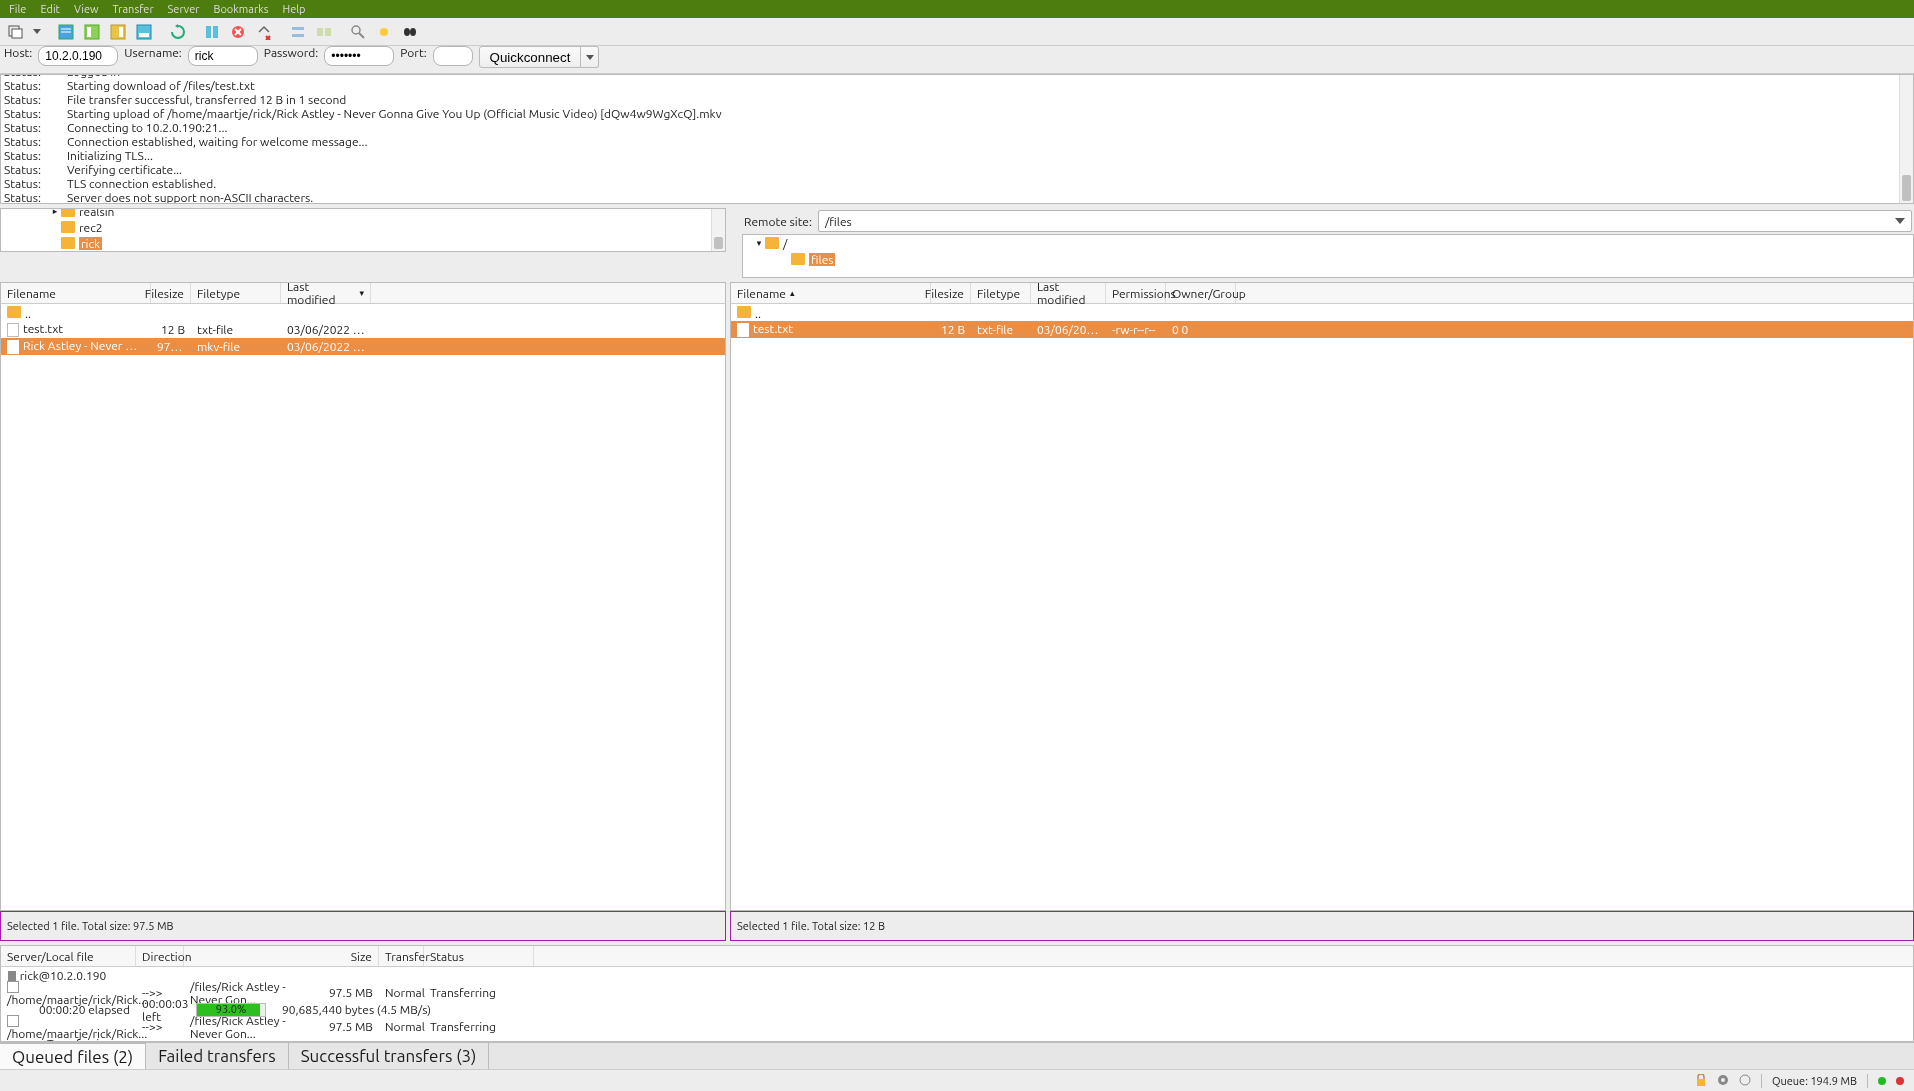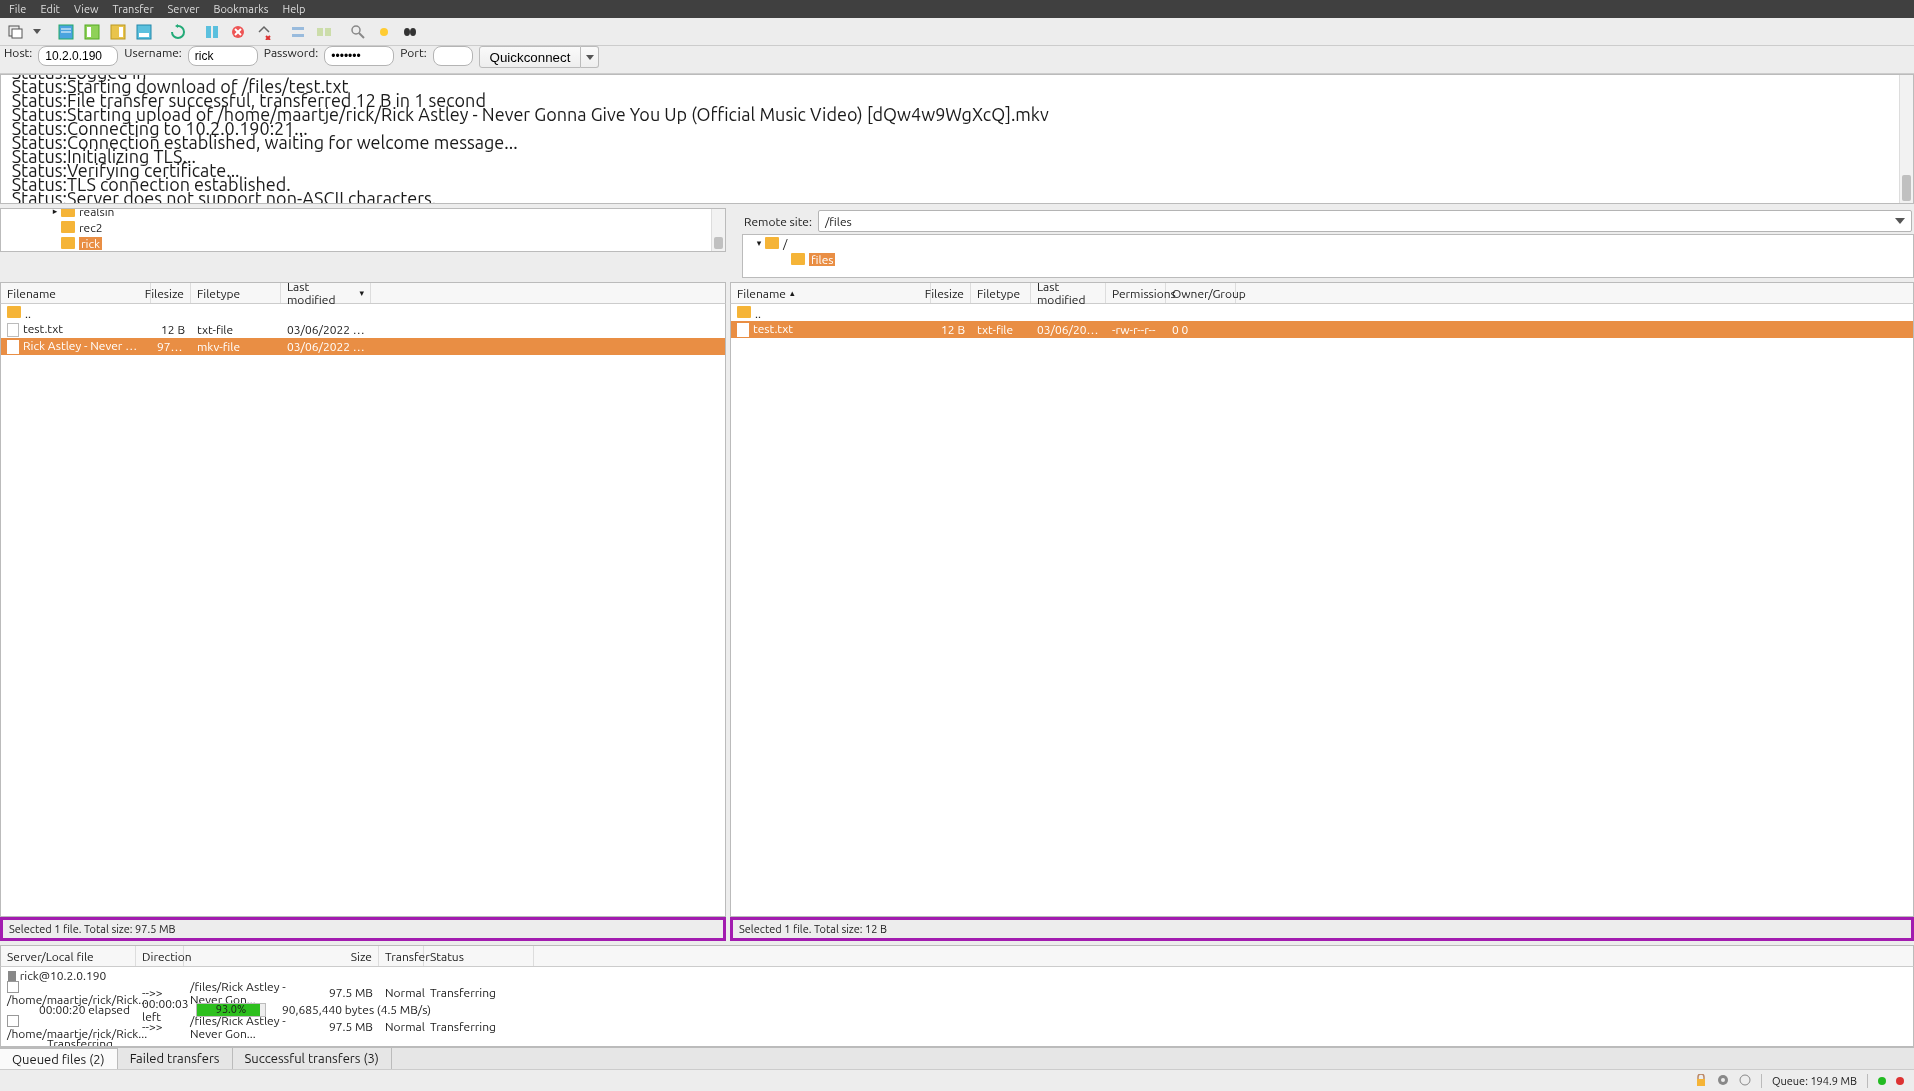--- a/index.html
+++ b/index.html
@@ -8,21 +8,21 @@
   font-size: 12px;
   background: #ededed;
   color: #1a1a1a;
   overflow: hidden;
   width: 1914px;
   height: 1091px;
   display: flex;
   flex-direction: column;
 }
 .menubar {
-  background: #404040;
+  background: #4d7c0f;
   color: #ddd;
   height: 18px;
   display: flex;
   align-items: center;
   padding: 0 2px;
   font-size: 11px;
 }
 .menubar .menuitem {
   padding: 2px 7px;
   cursor: default;
@@ -78,22 +78,21 @@
   width: 18px;
   background: linear-gradient(#fafafa,#eee);
   display:flex;align-items:center;justify-content:center;
 }
 .logpane {
   background: #fff;
   height: 130px;
   border: 1px solid #bbb;
   overflow: hidden;
   position: relative;
-  font-size: 18px;
-  text-align: right;
+  font-size: 12px;
 }
 .logpane .logrow { display:flex; padding: 0 3px; line-height: 14px; }
 .logpane .logrow .label { width: 63px; flex-shrink: 0; }
 .logpane .scrollbar {
   position: absolute; right:0; top:0; bottom:0; width:14px;
   background: #f2f2f2; border-left:1px solid #ddd;
 }
 .logpane .scrollbar .thumb {
   position:absolute; left:2px; right:2px; bottom:2px; height:26px;
   background:#c0c0c0; border-radius:2px;
@@ -138,42 +137,42 @@
   flex:1; background:#fff; border:1px solid #bbb; border-top:none;
   overflow:hidden;
 }
 .fl-row { display:flex; height:17px; align-items:center; font-size:12px; }
 .fl-row.sel { background:#e98e44; color:#fff; }
 .fl-cell { padding:0 6px; overflow:hidden; white-space:nowrap; text-overflow:ellipsis; }
 .file-ico { width:12px; height:14px; background:#fff; border:1px solid #bbb;
   display:inline-block; margin-right:4px; vertical-align:middle; }
 .file-ico.sel { border-color:#fff; }
 .statusline {
-  height:24px; border:3px solid #a21caf; background:#ededed;
+  height:30px; border:1px solid #a21caf; background:#ededed;
   padding:0 6px; display:flex; align-items:center; font-size:11px;
 }
 .queue-columns {
   background:#f7f7f7; border:1px solid #bbb; border-bottom:1px solid #ccc;
   display:flex; height:22px; align-items:center;
 }
 .queue-body {
   background:#fff; border:1px solid #bbb; border-top:none;
   flex:1; overflow:hidden; font-size:12px;
 }
 .qrow { display:flex; height:17px; align-items:center; }
 .qcell { padding:0 6px; }
 .progbar { width:70px; height:14px; background:#eee; border:1px solid #bbb;
   position:relative; margin-right:10px; }
 .progbar .fill { position:absolute; left:0; top:0; bottom:0; background:#2dbf1e; }
 .progbar .pct { position:absolute; left:0; right:0; top:-1px; text-align:center;
   font-size:11px; }
 .bottom-tabs {
   display:flex; border-top:1px solid #bbb; background:#e6e6e6;
 }
-.btab { padding:3px 12px; border-right:1px solid #bbb; font-size:13px; }
+.btab { padding:3px 12px; border-right:1px solid #bbb; font-size:17px; }
 .btab.active { background:#fafafa; border-top:1px solid #bbb; }
 .statusbar {
   height:22px; background:#ededed; border-top:1px solid #ccc; display:flex;
   align-items:center; justify-content:flex-end; gap:10px; padding:0 10px;
   font-size:11px;
 }
 .status-led { width:8px; height:8px; border-radius:50%; display:inline-block; }
 .splitter { height:4px; background:#ededed; cursor:row-resize; }
 .vsplitter { width:4px; background:#ededed; cursor:col-resize; }
 .main-panes { display:flex; flex:1; min-height:0; }

